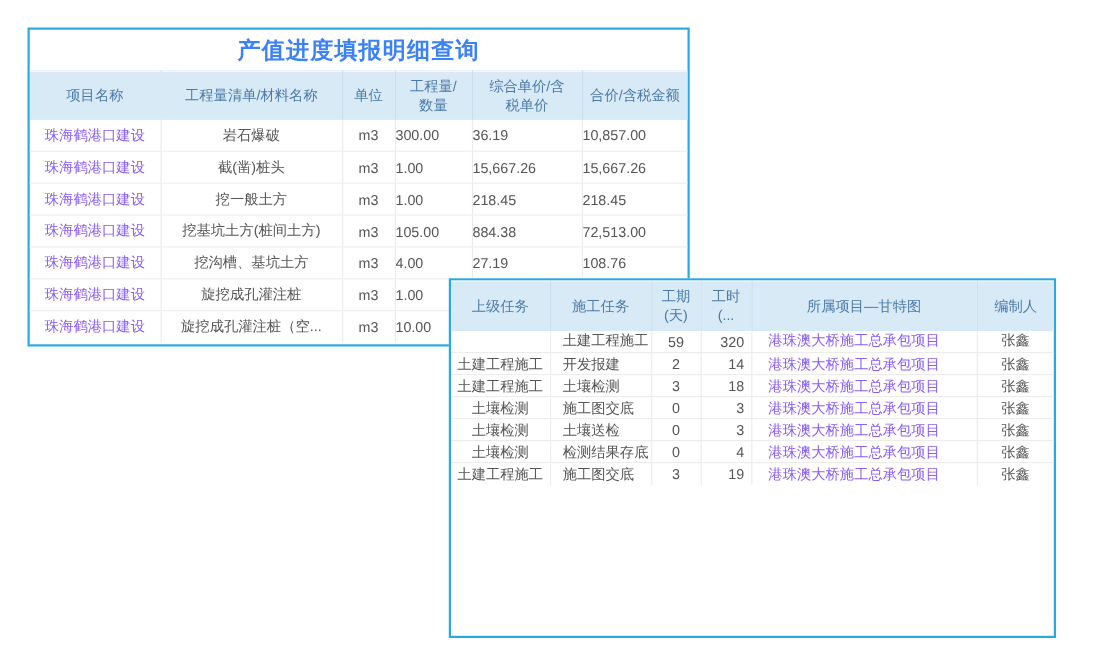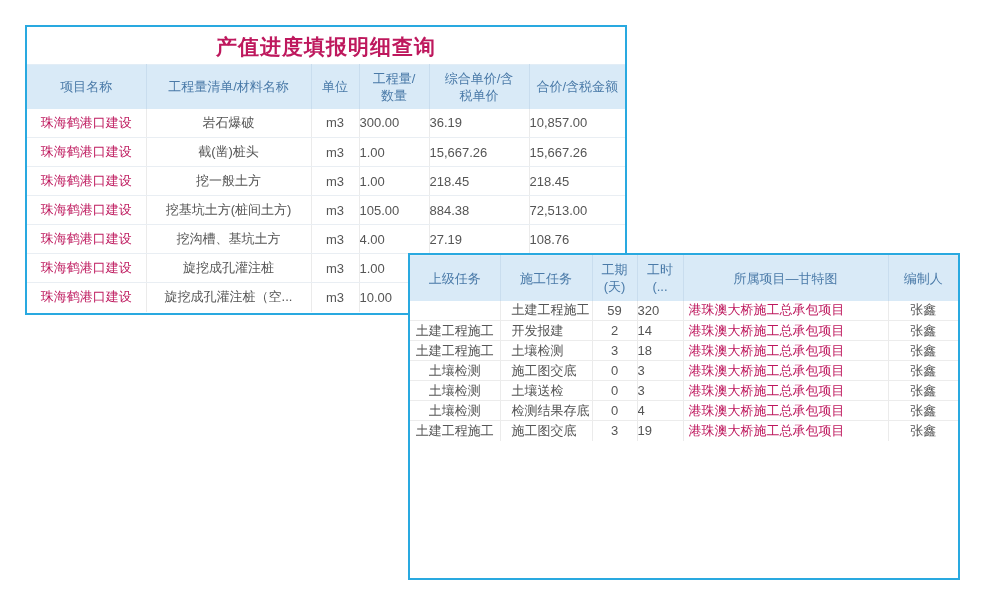--- a/index.html
+++ b/index.html
@@ -14,21 +14,21 @@
     position: absolute;
     background: #ffffff;
     border: 2px solid #29a9e0;
   }
   #panel1 { left: 25px; top: 25px; width: 602px; height: 290px; z-index: 1; }
   #panel2 { left: 408px; top: 253px; width: 552px; height: 327px; z-index: 2; }
 
   .panel-title {
     text-align: center;
     font-weight: bold;
-    color: #be185d;
+    color: #3b82f6;
     font-size: 21px;
     letter-spacing: 1px;
   }
   #panel1 .panel-title { height: 37px; line-height: 40px; }
   #panel2 .panel-title { height: 41px; line-height: 45px; }
 
   table {
     width: 100%;
     border-collapse: collapse;
     table-layout: fixed;
@@ -66,25 +66,25 @@
   #panel2 tbody td { height: 20px; border-bottom-color: #ececec; }
 
   
   #panel1 td.c3, #panel1 td.c4, #panel1 td.c5 { text-align: left; }
   #panel1 td.c3 { padding-right: 14px; }
   #panel1 td.c4 { padding-right: 11px; }
   #panel1 td.c5 { padding-right: 26px; }
 
   
   #panel2 td.c1 { text-align: left; padding-left: 11px; }
-  #panel2 td.c3 { text-align: left; padding-right: 6px; }
-  #panel2 td.c4 { text-align: left; padding-left: 5px; }
+  #panel2 td.c3 { text-align: right; padding-right: 6px; }
+  #panel2 td.c4 { text-align: left; padding-left: 15px; }
 
   .link {
-    color: #be185d;
+    color: #8b5cf6;
     cursor: pointer;
     text-decoration: none;
   }
 </style>
 </head>
 <body>
 
 <div class="panel" id="panel1">
   <div class="panel-title">产值进度填报明细查询</div>
   <table>

